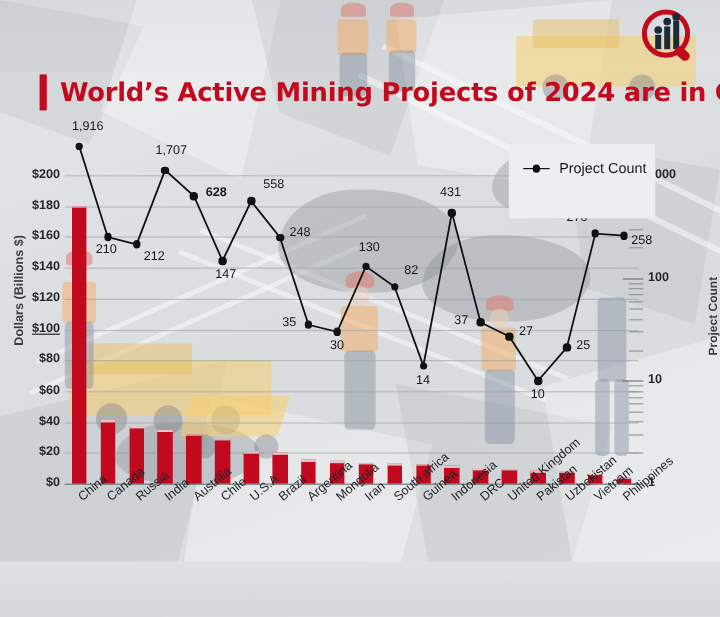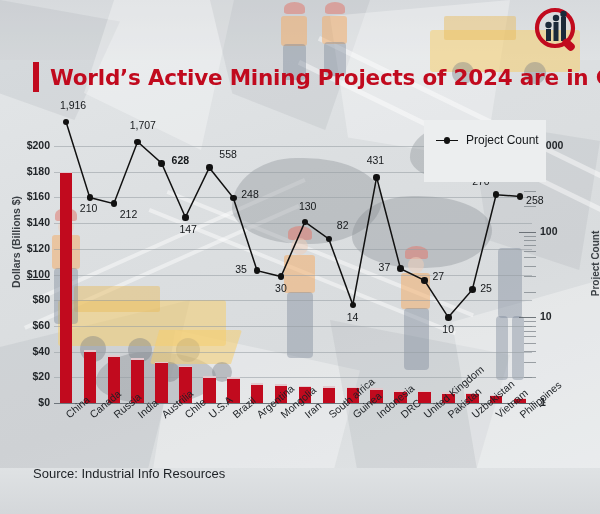--- a/index.html
+++ b/index.html
@@ -364,15 +364,14 @@
   <div class="legend">
     <div class="legend-row">
       <span class="legend-line">
         <span class="ln"></span>
           <span class="dt"></span>
       </span>
       <span class="legend-text">Project Count</span>
     </div>
   </div>
 
-  <div class="source">Source: Industrial Info Resources</div>
 
 </div>
 
 </body></html>

